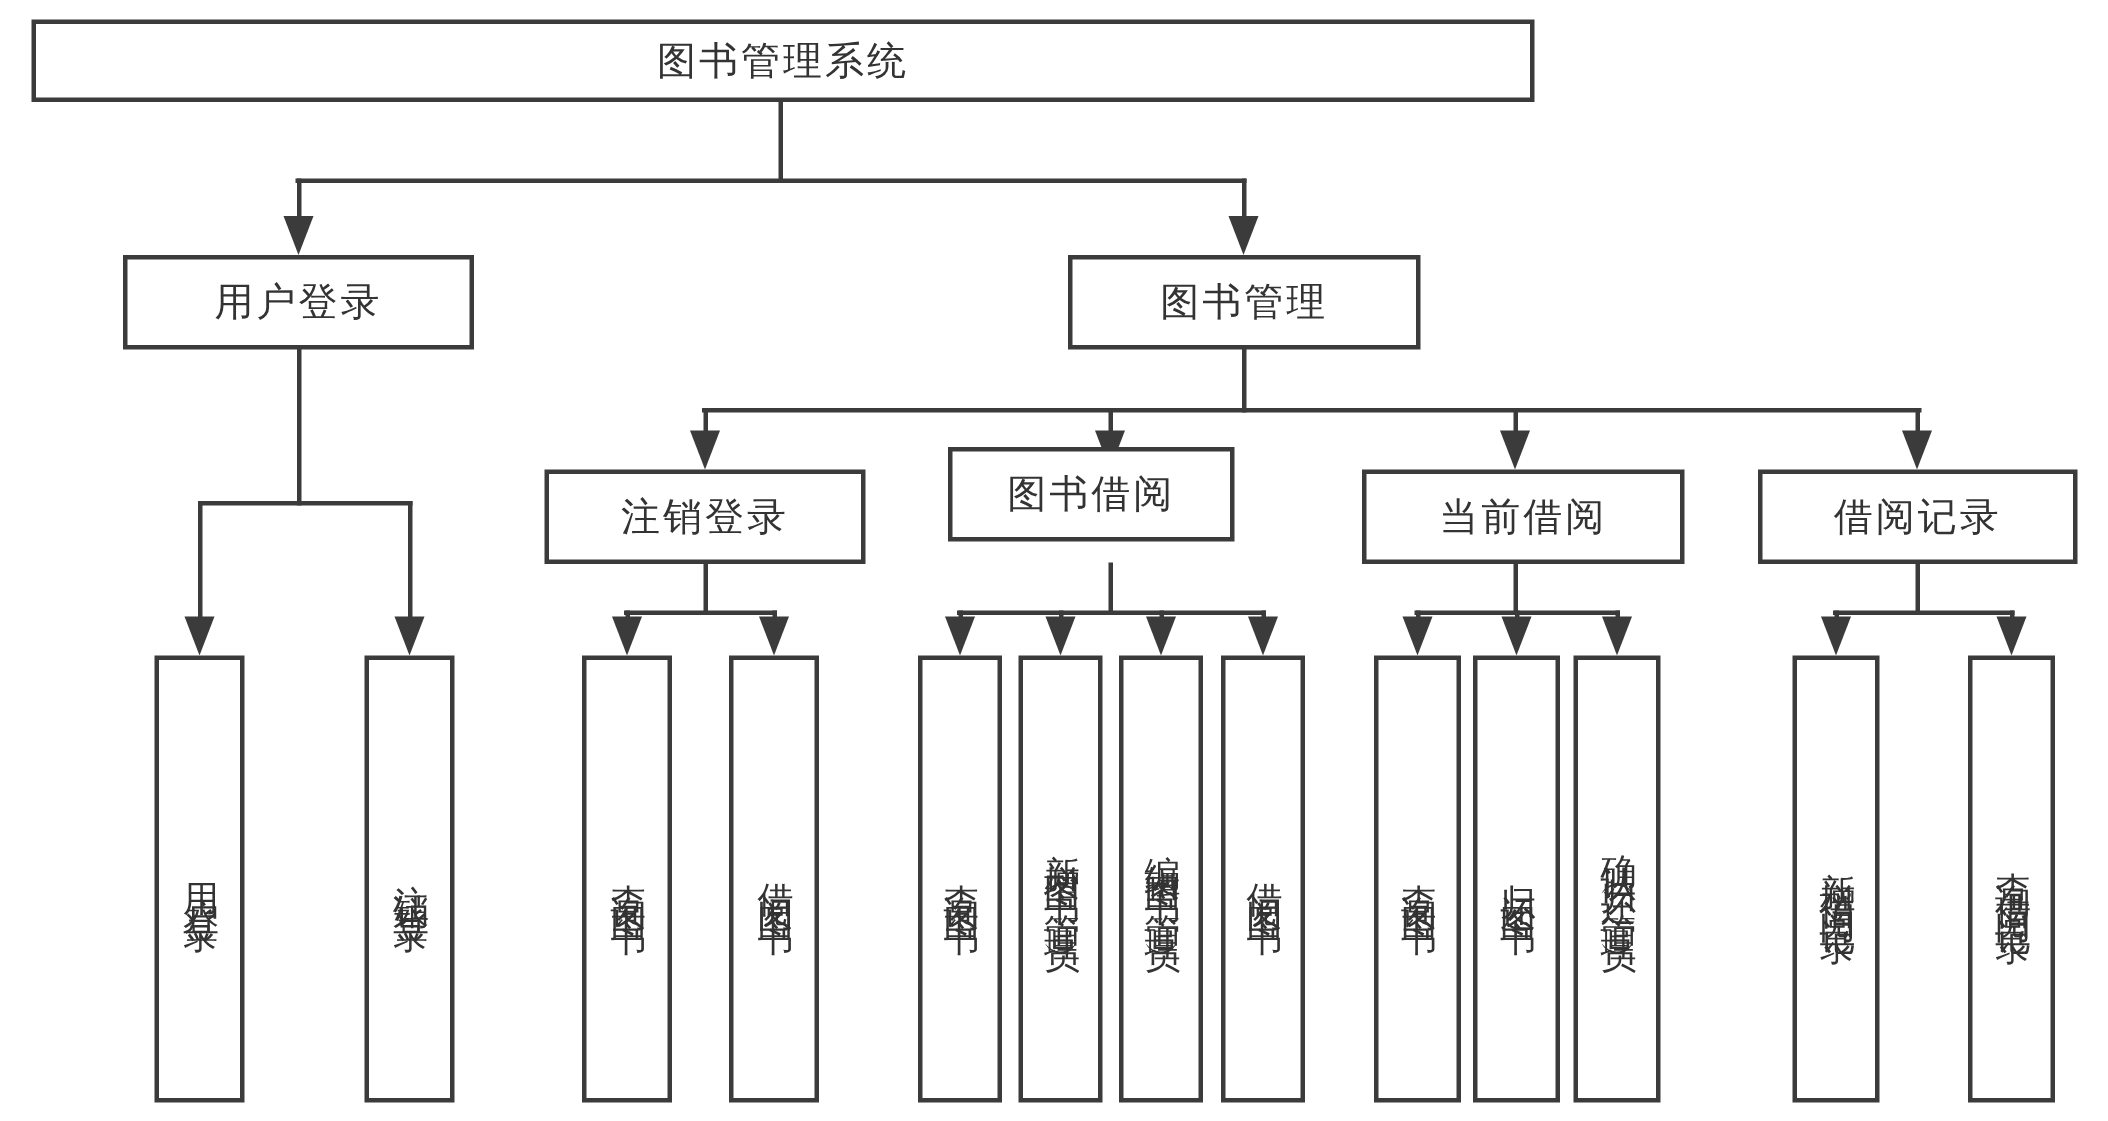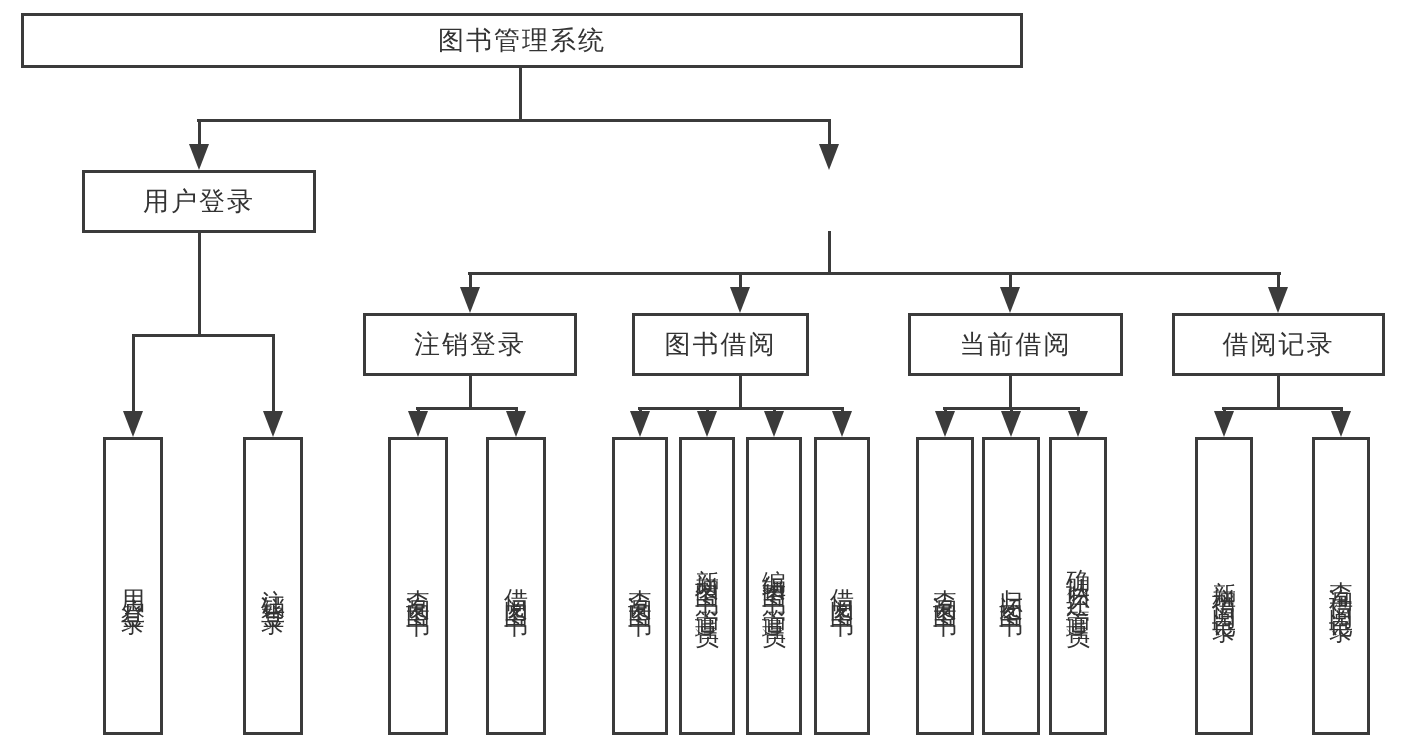--- a/index.html
+++ b/index.html
@@ -82,41 +82,42 @@
   <div class="box" style="left:21px;top:13px;width:1002px;height:55px;">图书管理系统</div>
 
   <div class="vline" style="left:519px;top:67px;height:54px;"></div>
   <div class="hline" style="left:197px;top:119px;width:634px;"></div>
   <div class="vline" style="left:198px;top:119px;height:30px;"></div>
   <div class="arrow" style="left:189px;top:144px;"></div>
   <div class="vline" style="left:828px;top:119px;height:30px;"></div>
   <div class="arrow" style="left:819px;top:144px;"></div>
 
   <div class="box" style="left:82px;top:170px;width:234px;height:63px;">用户登录</div>
+  <div class="box" style="left:712px;top:170px;width:235px;height:63px;">图书管理</div>
 
   <div class="vline" style="left:198px;top:231px;height:106px;"></div>
   <div class="hline" style="left:132px;top:334px;width:143px;"></div>
   <div class="vline" style="left:132px;top:334px;height:80px;"></div>
   <div class="arrow" style="left:123px;top:411px;"></div>
   <div class="vline" style="left:272px;top:334px;height:80px;"></div>
   <div class="arrow" style="left:263px;top:411px;"></div>
 
   <div class="vline" style="left:828px;top:231px;height:44px;"></div>
   <div class="hline" style="left:468px;top:272px;width:813px;"></div>
   <div class="vline" style="left:469px;top:272px;height:18px;"></div>
   <div class="arrow" style="left:460px;top:287px;"></div>
   <div class="vline" style="left:739px;top:272px;height:18px;"></div>
   <div class="arrow" style="left:730px;top:287px;"></div>
   <div class="vline" style="left:1009px;top:272px;height:18px;"></div>
   <div class="arrow" style="left:1000px;top:287px;"></div>
   <div class="vline" style="left:1277px;top:272px;height:18px;"></div>
   <div class="arrow" style="left:1268px;top:287px;"></div>
 
   <div class="box" style="left:363px;top:313px;width:214px;height:63px;">注销登录</div>
-  <div class="box" style="left:632px;top:313px;width:177px;height:63px;">图书借阅</div>
+  <div class="box" style="left:632px;top:298px;width:191px;height:63px;">图书借阅</div>
   <div class="box" style="left:908px;top:313px;width:215px;height:63px;">当前借阅</div>
   <div class="box" style="left:1172px;top:313px;width:213px;height:63px;">借阅记录</div>
 
   <div class="vline" style="left:469px;top:375px;height:35px;"></div>
   <div class="hline" style="left:416px;top:407px;width:102px;"></div>
   <div class="vline" style="left:417px;top:407px;height:8px;"></div>
   <div class="arrow" style="left:408px;top:411px;"></div>
   <div class="vline" style="left:515px;top:407px;height:8px;"></div>
   <div class="arrow" style="left:506px;top:411px;"></div>
 

